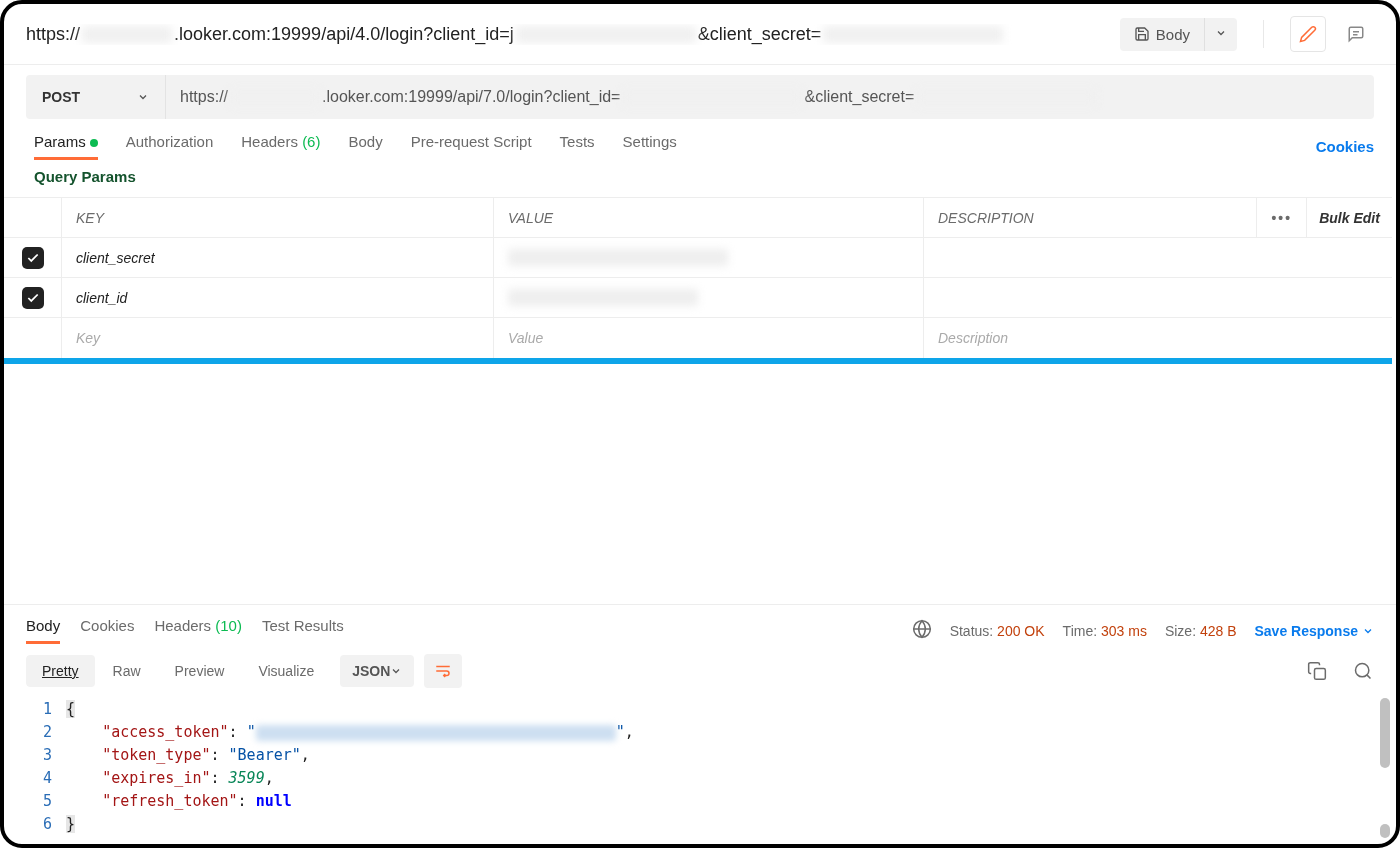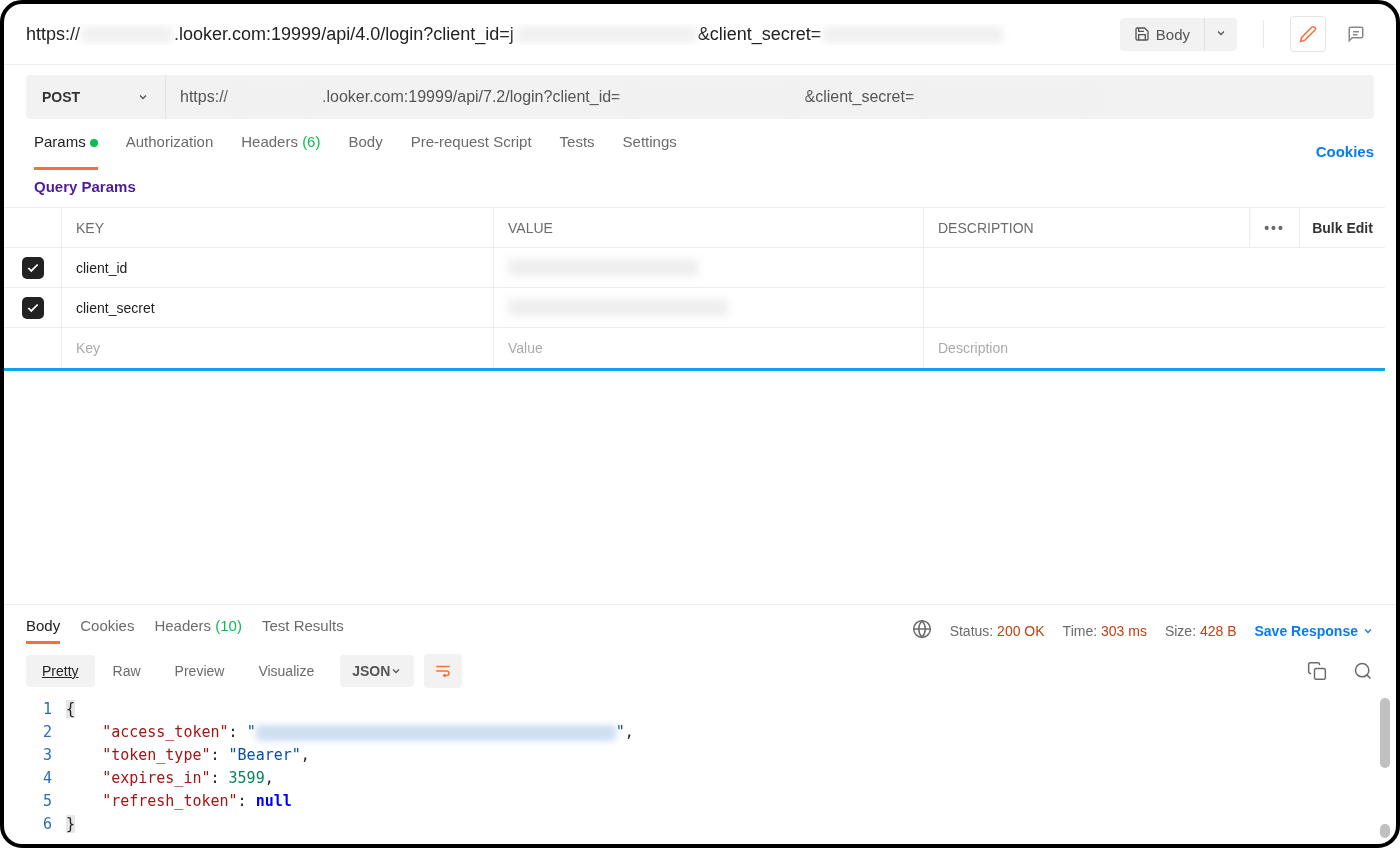--- a/index.html
+++ b/index.html
@@ -27,31 +27,31 @@
 .method-select { display: flex; align-items: center; justify-content: space-between; width: 140px; padding: 0 16px; font-weight: 600; color: #333; cursor: pointer; border-right: 1px solid #e3e3e3; gap: 40px; }
 .url-input { flex: 1; display: flex; align-items: center; padding: 0 14px; font-size: 16px; color: #555; white-space: nowrap; overflow: hidden; }
 .send-btn-wrap { display: flex; background: #097bed; border-radius: 4px; overflow: hidden; height: 44px; }
 .send-btn { background: #097bed; color: #fff; border: none; padding: 0 26px; font-size: 16px; font-weight: 600; cursor: pointer; }
 .send-caret { background: #097bed; border: none; border-left: 1px solid rgba(255,255,255,0.25); padding: 0 12px; cursor: pointer; display: flex; align-items: center; }
 .send-caret svg { stroke: #fff; }
 
 
 .req-tabs-row { display: flex; align-items: center; justify-content: space-between; padding: 14px 22px 0 30px; }
 .req-tabs { display: flex; gap: 28px; }
-.req-tab { color: #6b6b6b; font-size: 15px; cursor: pointer; padding-bottom: 20px; position: relative; }
+.req-tab { color: #6b6b6b; font-size: 15px; cursor: pointer; padding-bottom: 10px; position: relative; }
 .req-tab.active { color: #222; font-weight: 500; }
 .req-tab.active::after { content: ""; position: absolute; left: 0; right: 0; bottom: 0; height: 3px; background: #ff6c37; }
 .green-dot { display: inline-block; width: 8px; height: 8px; background: #0cbb52; border-radius: 50%; margin-left: 4px; vertical-align: middle; }
 .green-count { color: #0cbb52; }
 .cookies-link { color: #097bed; font-size: 15px; font-weight: 600; cursor: pointer; }
 
-.section-label { padding: 8px 30px 8px 30px; color: #4c1d95; font-size: 15px; font-weight: 600; }
-
-
-.params-table { border-top: 1px solid #ededed; border-bottom: 3px solid #0ea5e9; margin: 4px 11px 0 0; }
+.section-label { padding: 8px 30px 8px 30px; color: #14532d; font-size: 15px; font-weight: 600; }
+
+
+.params-table { border-top: 1px solid #ededed; border-bottom: 6px solid #0ea5e9; margin: 4px 4px 0 0; font-style: italic; }
 .params-table .row { display: flex; border-bottom: 1px solid #ededed; min-height: 40px; align-items: stretch; }
 .params-table .row:last-child { border-bottom: none; }
 .col-check { width: 58px; display: flex; align-items: center; justify-content: center; border-right: 1px solid #ededed; }
 .col-key { width: 432px; padding: 10px 14px; border-right: 1px solid #ededed; display: flex; align-items: center; }
 .col-value { width: 430px; padding: 10px 14px; border-right: 1px solid #ededed; display: flex; align-items: center; }
 .col-desc { flex: 1; padding: 10px 14px; display: flex; align-items: center; }
 .hdr-row .col-key,.hdr-row .col-value,.hdr-row .col-desc { color: #6b6b6b; font-weight: 500; font-size: 14px; }
 .hdr-row { font-size: 14px; }
 .col-more { width: 50px; border-left: 1px solid #ededed; display: flex; align-items: center; justify-content: center; cursor: pointer; color: #6b6b6b; font-weight: 700; letter-spacing: 2px; }
 .col-bulk { width: 86px; border-left: 1px solid #ededed; display: flex; align-items: center; justify-content: center; cursor: pointer; color: #333; font-weight: 600; font-size: 14px; }
@@ -82,21 +82,21 @@
 .wrap-btn { background: #f2f2f2; width: 38px; height: 34px; border: none; border-radius: 4px; display: flex; align-items: center; justify-content: center; cursor: pointer; }
 .spacer { flex: 1; }
 .tool-icon { width: 22px; height: 22px; cursor: pointer; color: #6b6b6b; display: flex; align-items: center; justify-content: center; }
 
 
 .code-area { display: flex; padding: 0 0 8px 22px; font-family: ui-monospace, SFMono-Regular, Menlo, Consolas, monospace; font-size: 15px; line-height: 23px; position: relative; }
 .gutter { width: 40px; text-align: right; color: #2a6db6; padding-right: 14px; user-select: none; }
 .code { white-space: pre; color: #222; }
 .tok-key { color: #a31515; }
 .tok-str { color: #0451a5; }
-.tok-num { color: #098658; }
+.tok-num { color: #098658; font-style: italic; }
 .tok-null { color: #0000ff; font-weight: 600; }
 .punct { color: #222; }
 .blur-token { display: inline-block; width: 360px; height: 16px; background: #cddff1; filter: blur(3px); border-radius: 3px; vertical-align: middle; }
 .scroll-thumb { position: absolute; right: 6px; width: 10px; height: 70px; background: #c0c0c0; border-radius: 5px; }
 
 .caret-down { width: 12px; height: 12px; }
 </style>
 </head>
 <body>
 
@@ -147,21 +147,21 @@
     <div class="method-url">
       <div class="method-select">
         <span>POST</span>
         <svg class="caret-down" viewBox="0 0 24 24" fill="none" stroke="#555" stroke-width="2.5">
             <polyline points="6 9 12 15 18 9"></polyline>
           </svg>
       </div>
       <div class="url-input">
         <span>https://</span>
           <span class="blur sm"></span>
-          <span>.looker.com:19999/api/7.2/login?client_id=</span>
+          <span>.looker.com:19999/api/7.0/login?client_id=</span>
           <span class="blur lg"></span>
           <span>&amp;client_secret=</span>
           <span class="blur lg"></span>
       </div>
     </div>
   </div>
 
   <div class="req-tabs-row">
     <div class="req-tabs">
       <div class="req-tab active"><span>Params</span><span class="green-dot"></span></div>
@@ -178,46 +178,46 @@
   <div class="section-label">Query Params</div>
 
   <div class="params-table">
     <div class="row hdr-row">
       <div class="col-check"></div>
       <div class="col-key">KEY</div>
       <div class="col-value">VALUE</div>
       <div class="col-desc">DESCRIPTION</div>
       <div class="col-more">•••</div>
       <div class="col-bulk">Bulk Edit</div>
+    </div>
+    <div class="row">
+      <div class="col-check">
+          <div class="checkbox">
+            <svg width="14" height="14" viewBox="0 0 24 24" fill="none" stroke-width="3">
+              <polyline points="4 12 9 17 20 6"></polyline>
+            </svg>
+          </div>
+        </div>
+      <div class="col-key">client_secret</div>
+      <div class="col-value">
+          <span class="blur-cell lg"></span>
+        </div>
+      <div class="col-desc"></div>
     </div>
     <div class="row">
       <div class="col-check">
           <div class="checkbox">
             <svg width="14" height="14" viewBox="0 0 24 24" fill="none" stroke-width="3">
               <polyline points="4 12 9 17 20 6"></polyline>
             </svg>
           </div>
         </div>
       <div class="col-key">client_id</div>
       <div class="col-value">
           <span class="blur-cell"></span>
-        </div>
-      <div class="col-desc"></div>
-    </div>
-    <div class="row">
-      <div class="col-check">
-          <div class="checkbox">
-            <svg width="14" height="14" viewBox="0 0 24 24" fill="none" stroke-width="3">
-              <polyline points="4 12 9 17 20 6"></polyline>
-            </svg>
-          </div>
-        </div>
-      <div class="col-key">client_secret</div>
-      <div class="col-value">
-          <span class="blur-cell lg"></span>
         </div>
       <div class="col-desc"></div>
     </div>
     <div class="row">
       <div class="col-check"></div>
       <div class="col-key placeholder-text">Key</div>
       <div class="col-value placeholder-text">Value</div>
       <div class="col-desc placeholder-text">Description</div>
     </div>
   </div>

